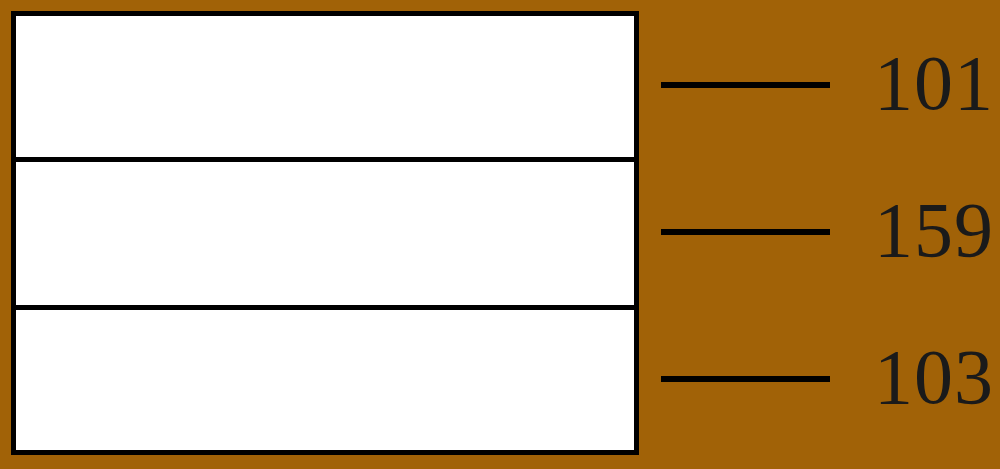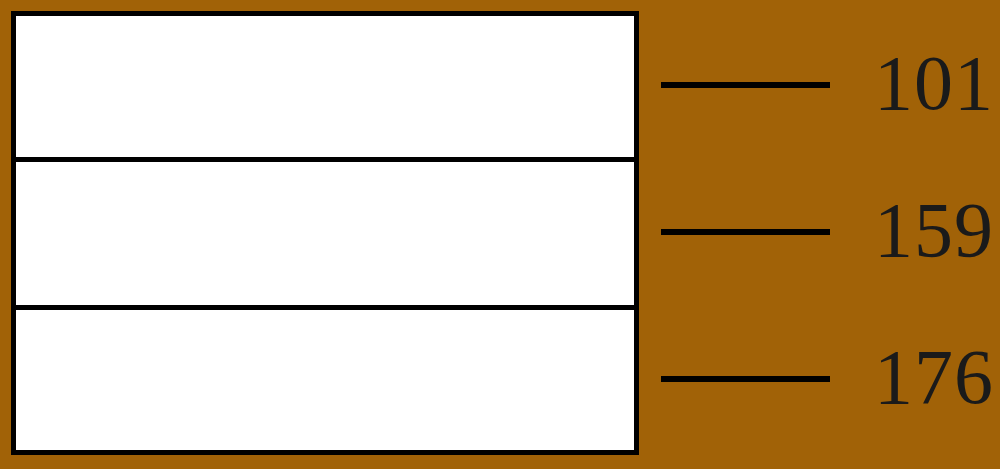--- a/index.html
+++ b/index.html
@@ -93,16 +93,16 @@
     <div class="callout-label">101</div>
   </div>
 
   <div class="callout callout-102">
     <div class="callout-line"></div>
     <div class="callout-label">159</div>
   </div>
 
   <div class="callout callout-103">
     <div class="callout-line"></div>
-    <div class="callout-label">176</div>
+    <div class="callout-label">103</div>
   </div>
 
 </div>
 
 </body></html>

